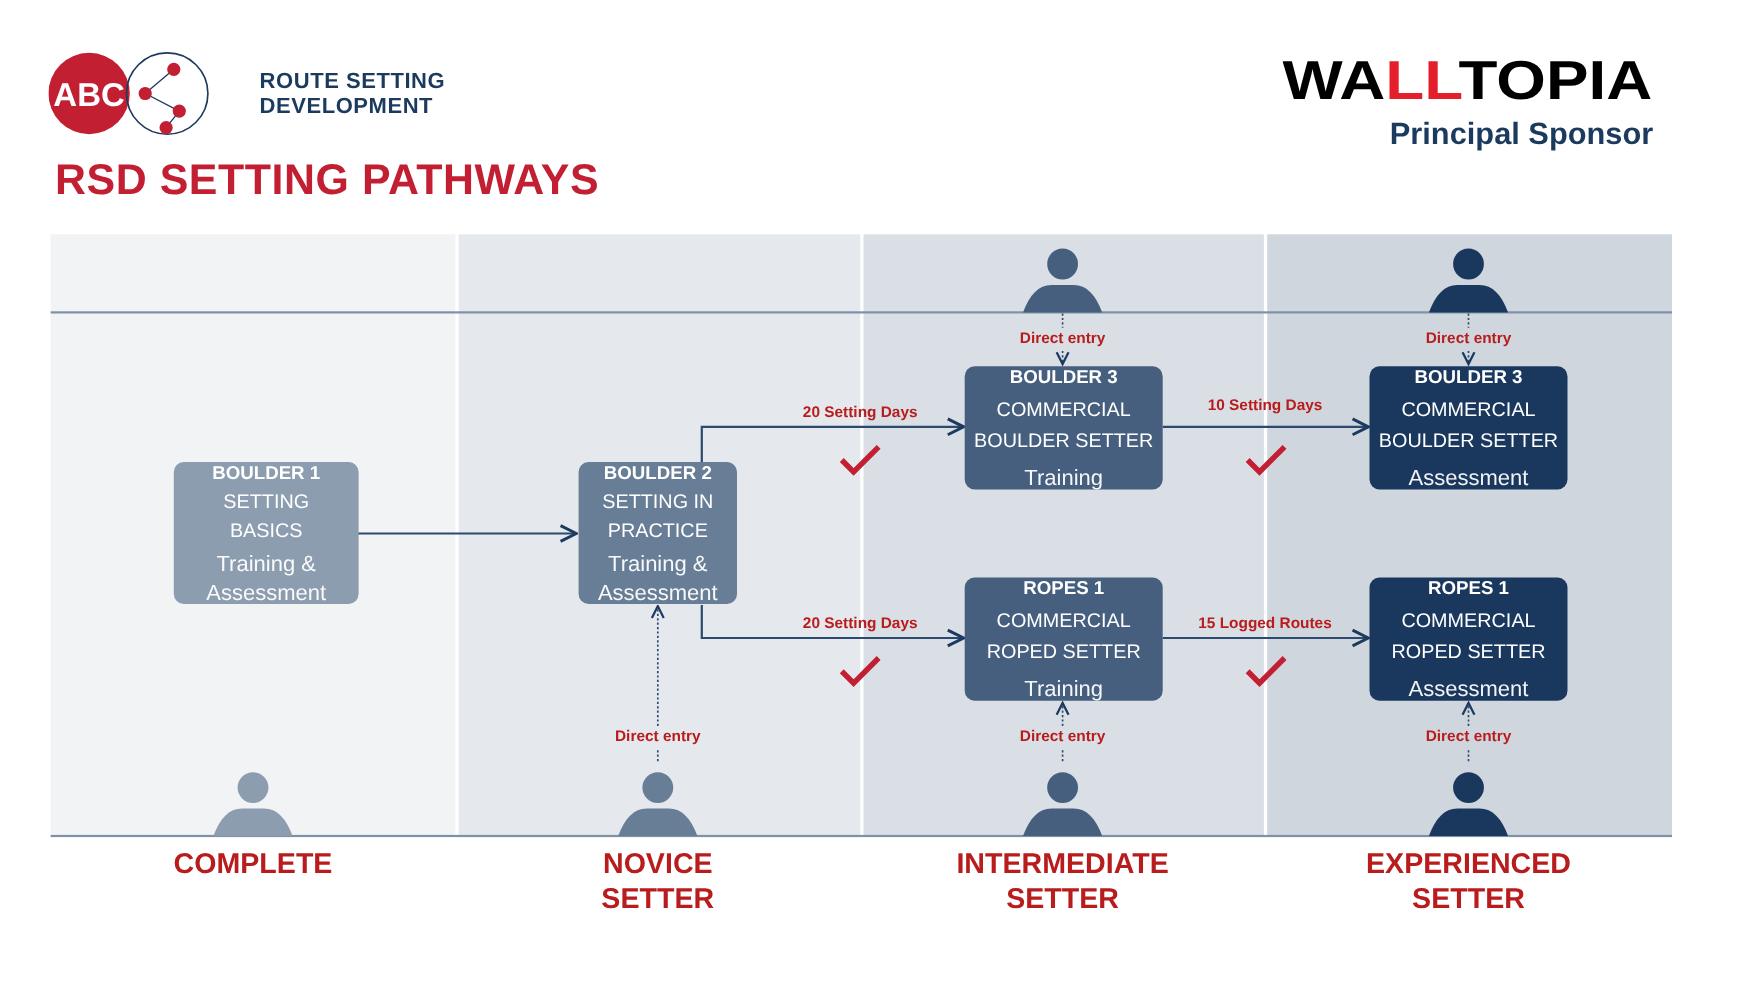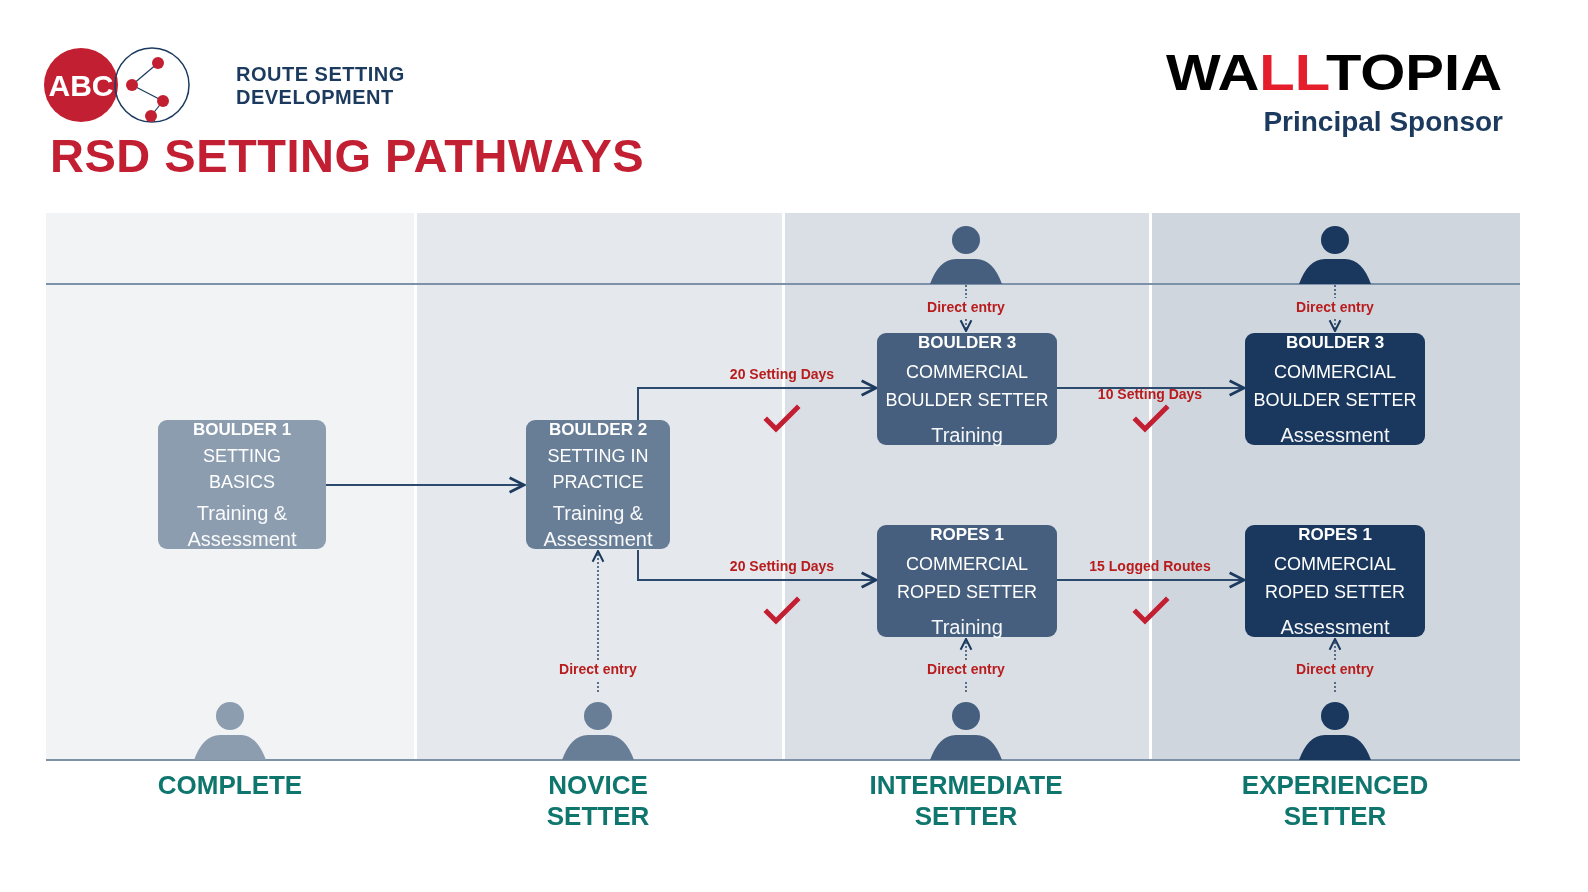--- a/index.html
+++ b/index.html
@@ -4,21 +4,21 @@
 <style>
   * { box-sizing: border-box; margin: 0; padding: 0; }
   html, body { width: 1588px; height: 892px; background: #ffffff; overflow: hidden; }
   body { position: relative; font-family: "DejaVu Sans", sans-serif; color: #1b3a5e; }
 
   
   .logo-abc { position: absolute; left: 44px; top: 46px; width: 148px; height: 78px; }
   .rsd-text { position: absolute; left: 207px; top: 63px; font-family: "Liberation Sans", sans-serif; font-weight: 700; font-size: 20px; line-height: 23px; color: #1b3a5e; letter-spacing: 0.5px; margin-left: 29px; }
   .walltopia { position: absolute; left: 1166px; top: 48px; width: 336px; height: 46px; }
   .sponsor { position: absolute; right: 85px; top: 106px; font-family: "Liberation Sans", sans-serif; font-weight: 700; font-size: 28px; color: #1b3a5e; }
-  .page-title { position: absolute; left: 50px; top: 128px; font-family: "Liberation Sans", sans-serif; font-weight: 700; font-size: 47px; color: #c21f32; letter-spacing: 0.5px; }
+  .page-title { position: absolute; left: 50px; top: 142px; font-family: "Liberation Sans", sans-serif; font-weight: 700; font-size: 39px; color: #c21f32; letter-spacing: 0.5px; }
 
   
   .col-bg { position: absolute; top: 213px; height: 547px; }
   .col-0 { left: 46px; width: 368px; background: #f2f3f5; }
   .col-1 { left: 417px; width: 365px; background: #e5e8ed; }
   .col-2 { left: 785px; width: 364px; background: #dadfe6; }
   .col-3 { left: 1152px; width: 368px; background: #d0d6de; }
   .hline { position: absolute; left: 46px; width: 1474px; height: 2px; background: #7d91a8; }
   .hline.top { top: 283px; }
   .hline.bottom { top: 759px; }
@@ -28,21 +28,21 @@
   .box .b-name { font-family: "Liberation Sans", sans-serif; font-size: 18px; line-height: 20px; }
   .box .b-type { font-family: Liberation Sans, sans-serif; font-size: 20px; line-height: 20px; margin-top: 6px; opacity: 0.95; }
 
   .lvl-0 { background: #8c9db0; }
   .lvl-1 { background: #687d96; }
   .lvl-2 { background: #465f7e; }
   .lvl-3 { background: #1a385e; }
 
   .label { position: absolute; font-family: "Liberation Sans", sans-serif; font-weight: 700; font-size: 14px; color: #b91c1c; white-space: nowrap; transform: translateX(-50%); }
 
-  .level-label { position: absolute; top: 770px; width: 368px; text-align: center; font-family: "Liberation Sans", sans-serif; font-weight: 700; font-size: 26px; line-height: 31px; color: #0f766e; }
+  .level-label { position: absolute; top: 770px; width: 368px; text-align: center; font-family: "Liberation Sans", sans-serif; font-weight: 700; font-size: 26px; line-height: 31px; color: #b91c1c; }
 
   svg.overlay { position: absolute; left: 0; top: 0; width: 1588px; height: 892px; pointer-events: none; }
 </style>
 </head>
 <body>
 
 <svg class="logo-abc" viewBox="0 0 148 78">
   <circle cx="37" cy="39" r="37" fill="#c21f32"></circle>
   <circle cx="108" cy="39" r="37" fill="none" stroke="#1b3a5e" stroke-width="1.5"></circle>
   <text x="37" y="50" text-anchor="middle" font-family="Liberation Sans, sans-serif" font-weight="700" font-size="30" fill="#ffffff">ABC</text>
@@ -172,21 +172,21 @@
 
 <div class="box lvl-3" style="left:1245px;top:525px;width:180px;height:112px;">
   <div class="b-title">ROPES 1</div>
   <div class="b-name">COMMERCIAL</div>
   <div class="b-name">ROPED SETTER</div>
   <div class="b-type">Assessment</div>
 </div>
 
 <div class="label" style="left:782px;top:366px;">20 Setting Days</div>
 <div class="label" style="left:782px;top:558px;">20 Setting Days</div>
-<div class="label" style="left:1150px;top:386px;">10 Setting Days</div>
+<div class="label" style="left:1150px;top:360px;">10 Setting Days</div>
 <div class="label" style="left:1150px;top:558px;">15 Logged Routes</div>
 
 <div class="label" style="left:966px;top:299px;">Direct entry</div>
 <div class="label" style="left:1335px;top:299px;">Direct entry</div>
 <div class="label" style="left:598px;top:661px;">Direct entry</div>
 <div class="label" style="left:966px;top:661px;">Direct entry</div>
 <div class="label" style="left:1335px;top:661px;">Direct entry</div>
 
 <div class="level-label" style="left:46px;">
   <div>COMPLETE</div>

